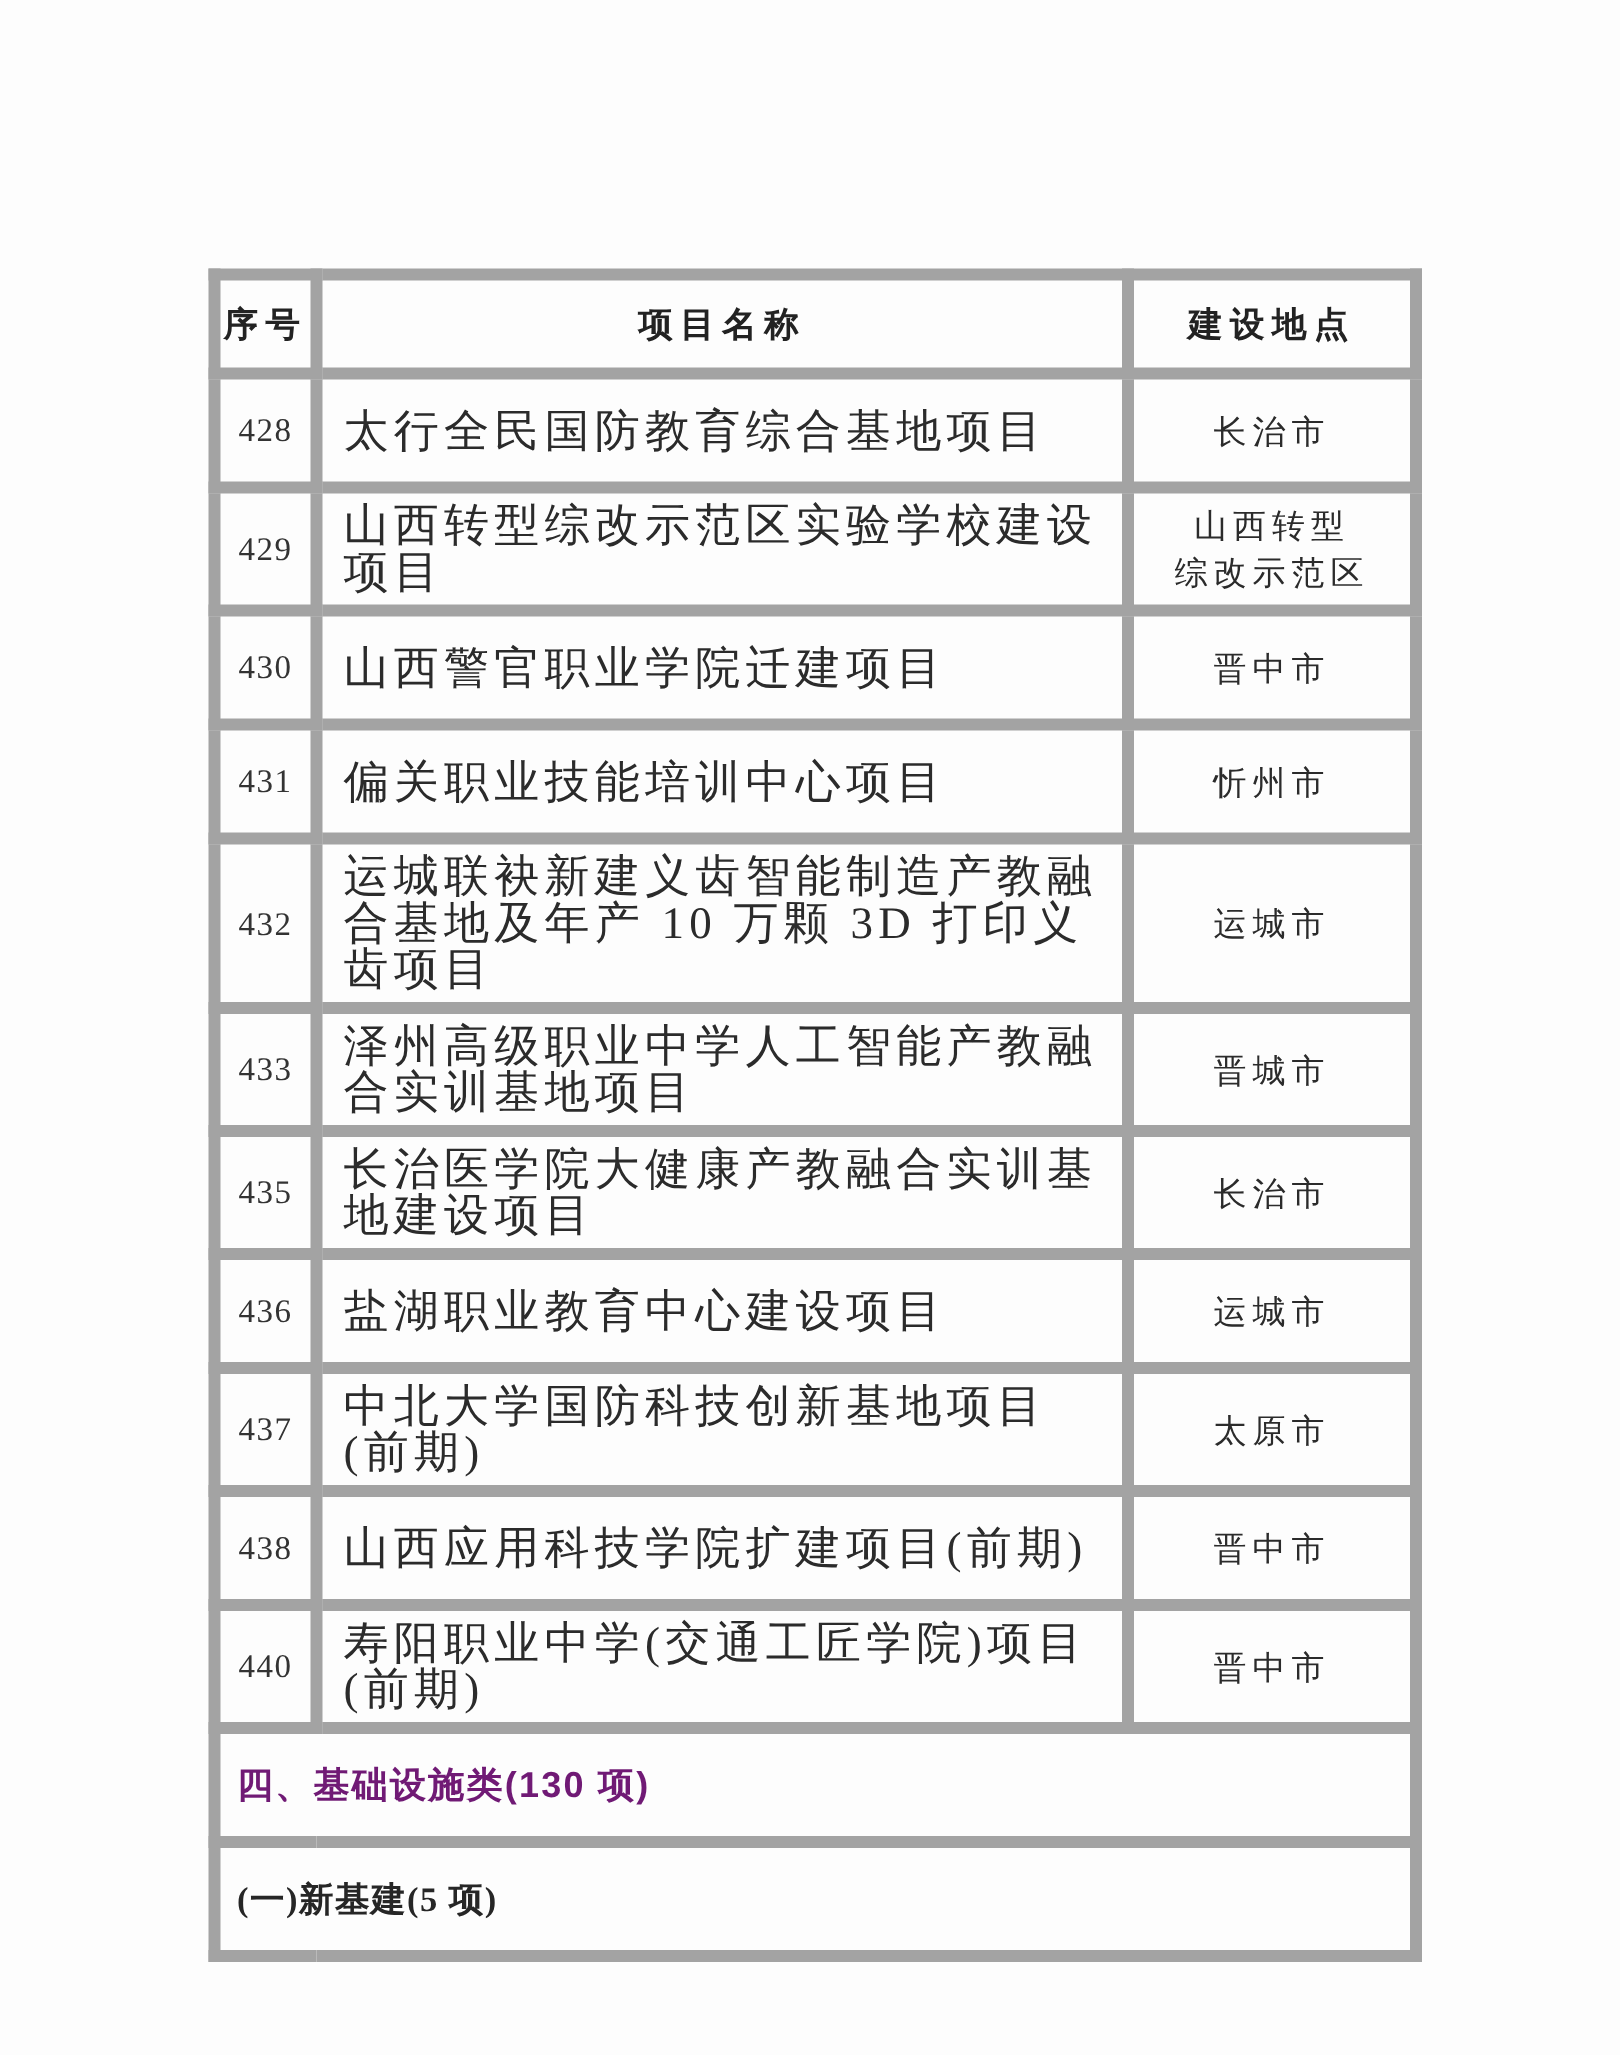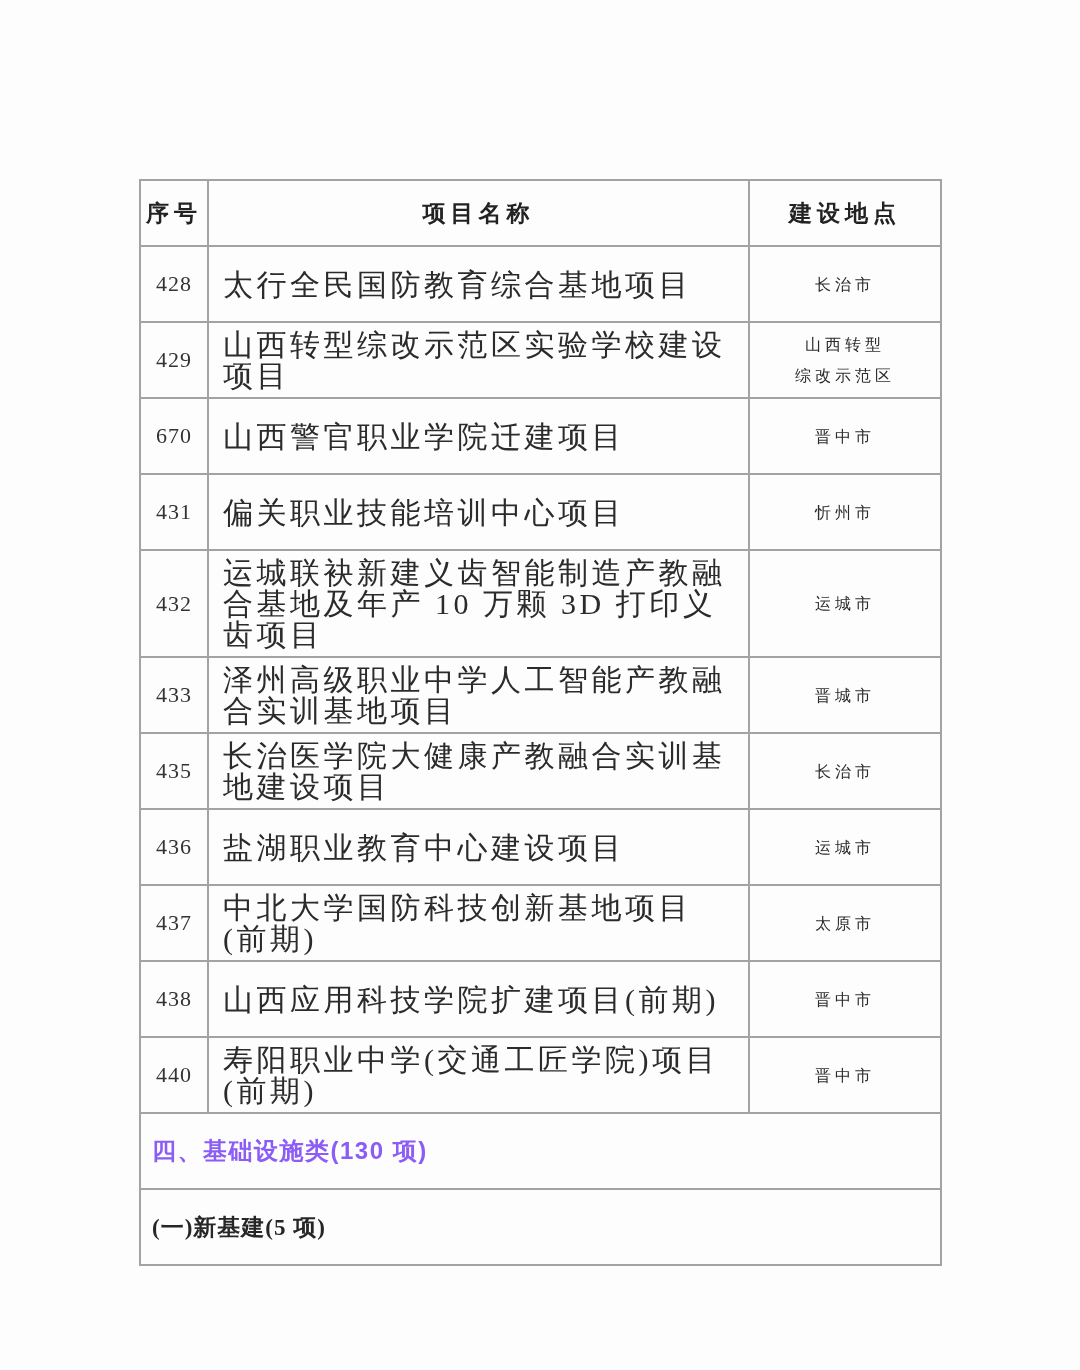--- a/index.html
+++ b/index.html
@@ -24,21 +24,21 @@
     width: 801px;
     border-collapse: collapse;
     table-layout: fixed;
     color: #2e2e2e;
   }
   .project-table col.c-no   { width: 68px; }
   .project-table col.c-name { width: 541px; }
   .project-table col.c-loc  { width: 192px; }
 
   .project-table th, .project-table td {
-    border: 2px solid #a3a3a3;
+    border: 8px solid #a3a3a3;
     vertical-align: middle;
   }
 
   
   .project-table thead tr { height: 66px; }
   .project-table th {
     font-family: "Liberation Sans", "DejaVu Sans", sans-serif;
     font-weight: bold;
     font-size: 23px;
     letter-spacing: 5px;
@@ -57,39 +57,39 @@
   td.cell-name {
     text-align: left;
     padding: 6px 10px 6px 14px;
     font-size: 30px;
     letter-spacing: 3.5px;
     line-height: 31px;
     color: #2b2b2b;
   }
   td.cell-loc {
     text-align: center;
-    font-size: 16px;
+    font-size: 22px;
     letter-spacing: 4px;
     line-height: 31px;
     white-space: pre-line;
     color: #2b2b2b;
   }
 
   
   tr.section-row { height: 66px; }
   tr.section-row td {
     text-align: left;
     padding-left: 11px;
   }
   td.section-main {
     font-family: "Liberation Sans", "DejaVu Sans", sans-serif;
     font-weight: bold;
     font-size: 24px;
     letter-spacing: 1.5px;
-    color: #8b5cf6;
+    color: #701a75;
   }
   td.section-sub {
     font-family: "Liberation Serif", "DejaVu Serif", serif;
     font-weight: 600;
     font-size: 23px;
     letter-spacing: 1px;
     color: #262626;
   }
 </style>
 </head>
@@ -115,21 +115,21 @@
       <td class="cell-name">太行全民国防教育综合基地项目</td>
       <td class="cell-loc">长治市</td>
     </tr>
         <tr>
       <td class="cell-no">429</td>
       <td class="cell-name">山西转型综改示范区实验学校建设项目</td>
       <td class="cell-loc">山西转型
 综改示范区</td>
     </tr>
         <tr>
-      <td class="cell-no">670</td>
+      <td class="cell-no">430</td>
       <td class="cell-name">山西警官职业学院迁建项目</td>
       <td class="cell-loc">晋中市</td>
     </tr>
         <tr>
       <td class="cell-no">431</td>
       <td class="cell-name">偏关职业技能培训中心项目</td>
       <td class="cell-loc">忻州市</td>
     </tr>
         <tr>
       <td class="cell-no">432</td>

